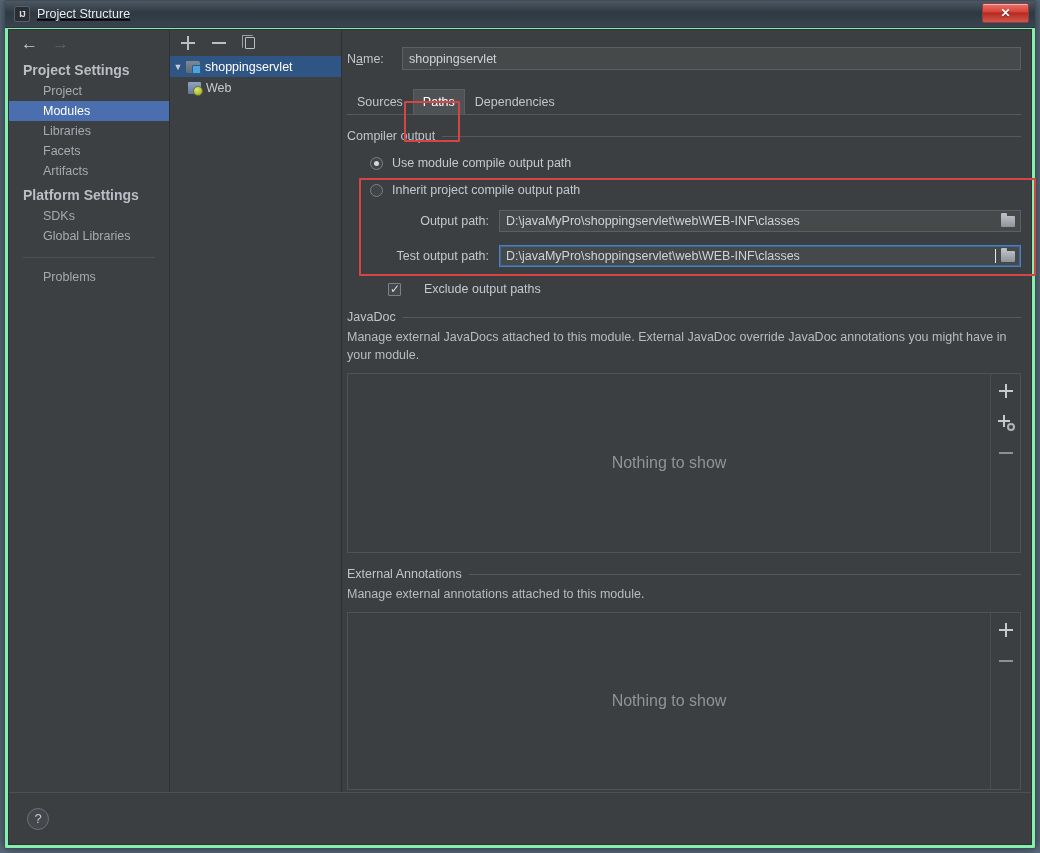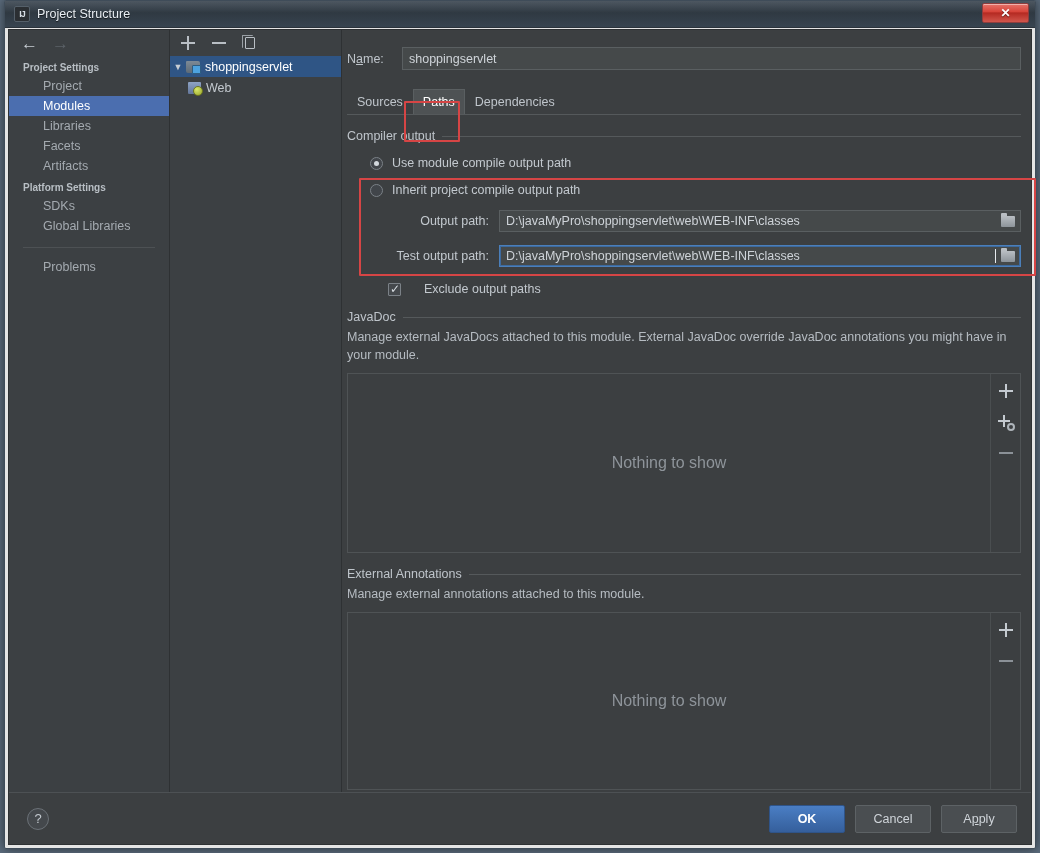--- a/index.html
+++ b/index.html
@@ -20,22 +20,23 @@
     background-color: #5c6d7e;
   }
 
   
   #window {
     position: absolute;
     left: 4px; top: 0px;
     width: 1032px; height: 849px;
     border: 1px solid #3f4c59;
     border-radius: 2px;
-    background: #e5e5e5;
+    background: #86efac;
     box-shadow: 0 0 12px rgba(0,0,0,.55);
+    text-decoration: underline;
   }
 
   
   #titlebar {
     position: relative;
     height: 27px;
     background: linear-gradient(180deg,#39444f 0%, #2f3942 45%, #384450 100%);
     border-bottom: 1px solid #2b333b;
     display: flex; align-items: center;
   }
@@ -91,21 +92,21 @@
     background: #3c4043;
     border-right: 1px solid #2e3133;
     display: flex; flex-direction: column;
   }
   #nav-bar { height: 26px; display: flex; align-items: center; padding-left: 12px; gap: 14px; }
   .nav-arrow { font-size: 17px; line-height: 1; cursor: pointer; user-select: none; }
   .nav-arrow.enabled { color: #c8ced4; }
   .nav-arrow.disabled { color: #5c6268; cursor: default; }
 
   .side-group {
-    font-size: 10px; font-weight: bold; color: #b9bfc5;
+    font-size: 14px; font-weight: bold; color: #b9bfc5;
     padding: 6px 8px 3px 14px;
   }
   .side-item {
     font-size: 12.5px; color: #a4aab0;
     padding: 3px 0 3px 34px; cursor: pointer;
   }
   .side-item.selected { background: #4b6eaf; color: #ffffff; }
   .side-sep { height: 1px; background: #4d5154; margin: 11px 14px 9px 14px; }
 
   
@@ -485,25 +486,16 @@
           </div>
 
         </div>
       </div>
     </div>
 
     <div id="bottom-bar">
       <div id="help-button">
         <span>?</span>
       </div>
-      <div id="btn-group">
-        <div class="dlg-btn primary">OK</div>
-        <div class="dlg-btn normal">Cancel</div>
-        <div class="dlg-btn normal">
-            <span>A</span>
-            <u>p</u>
-            <span>ply</span>
-          </div>
-      </div>
     </div>
 
   </div>
 </div>
 
 </body></html>

